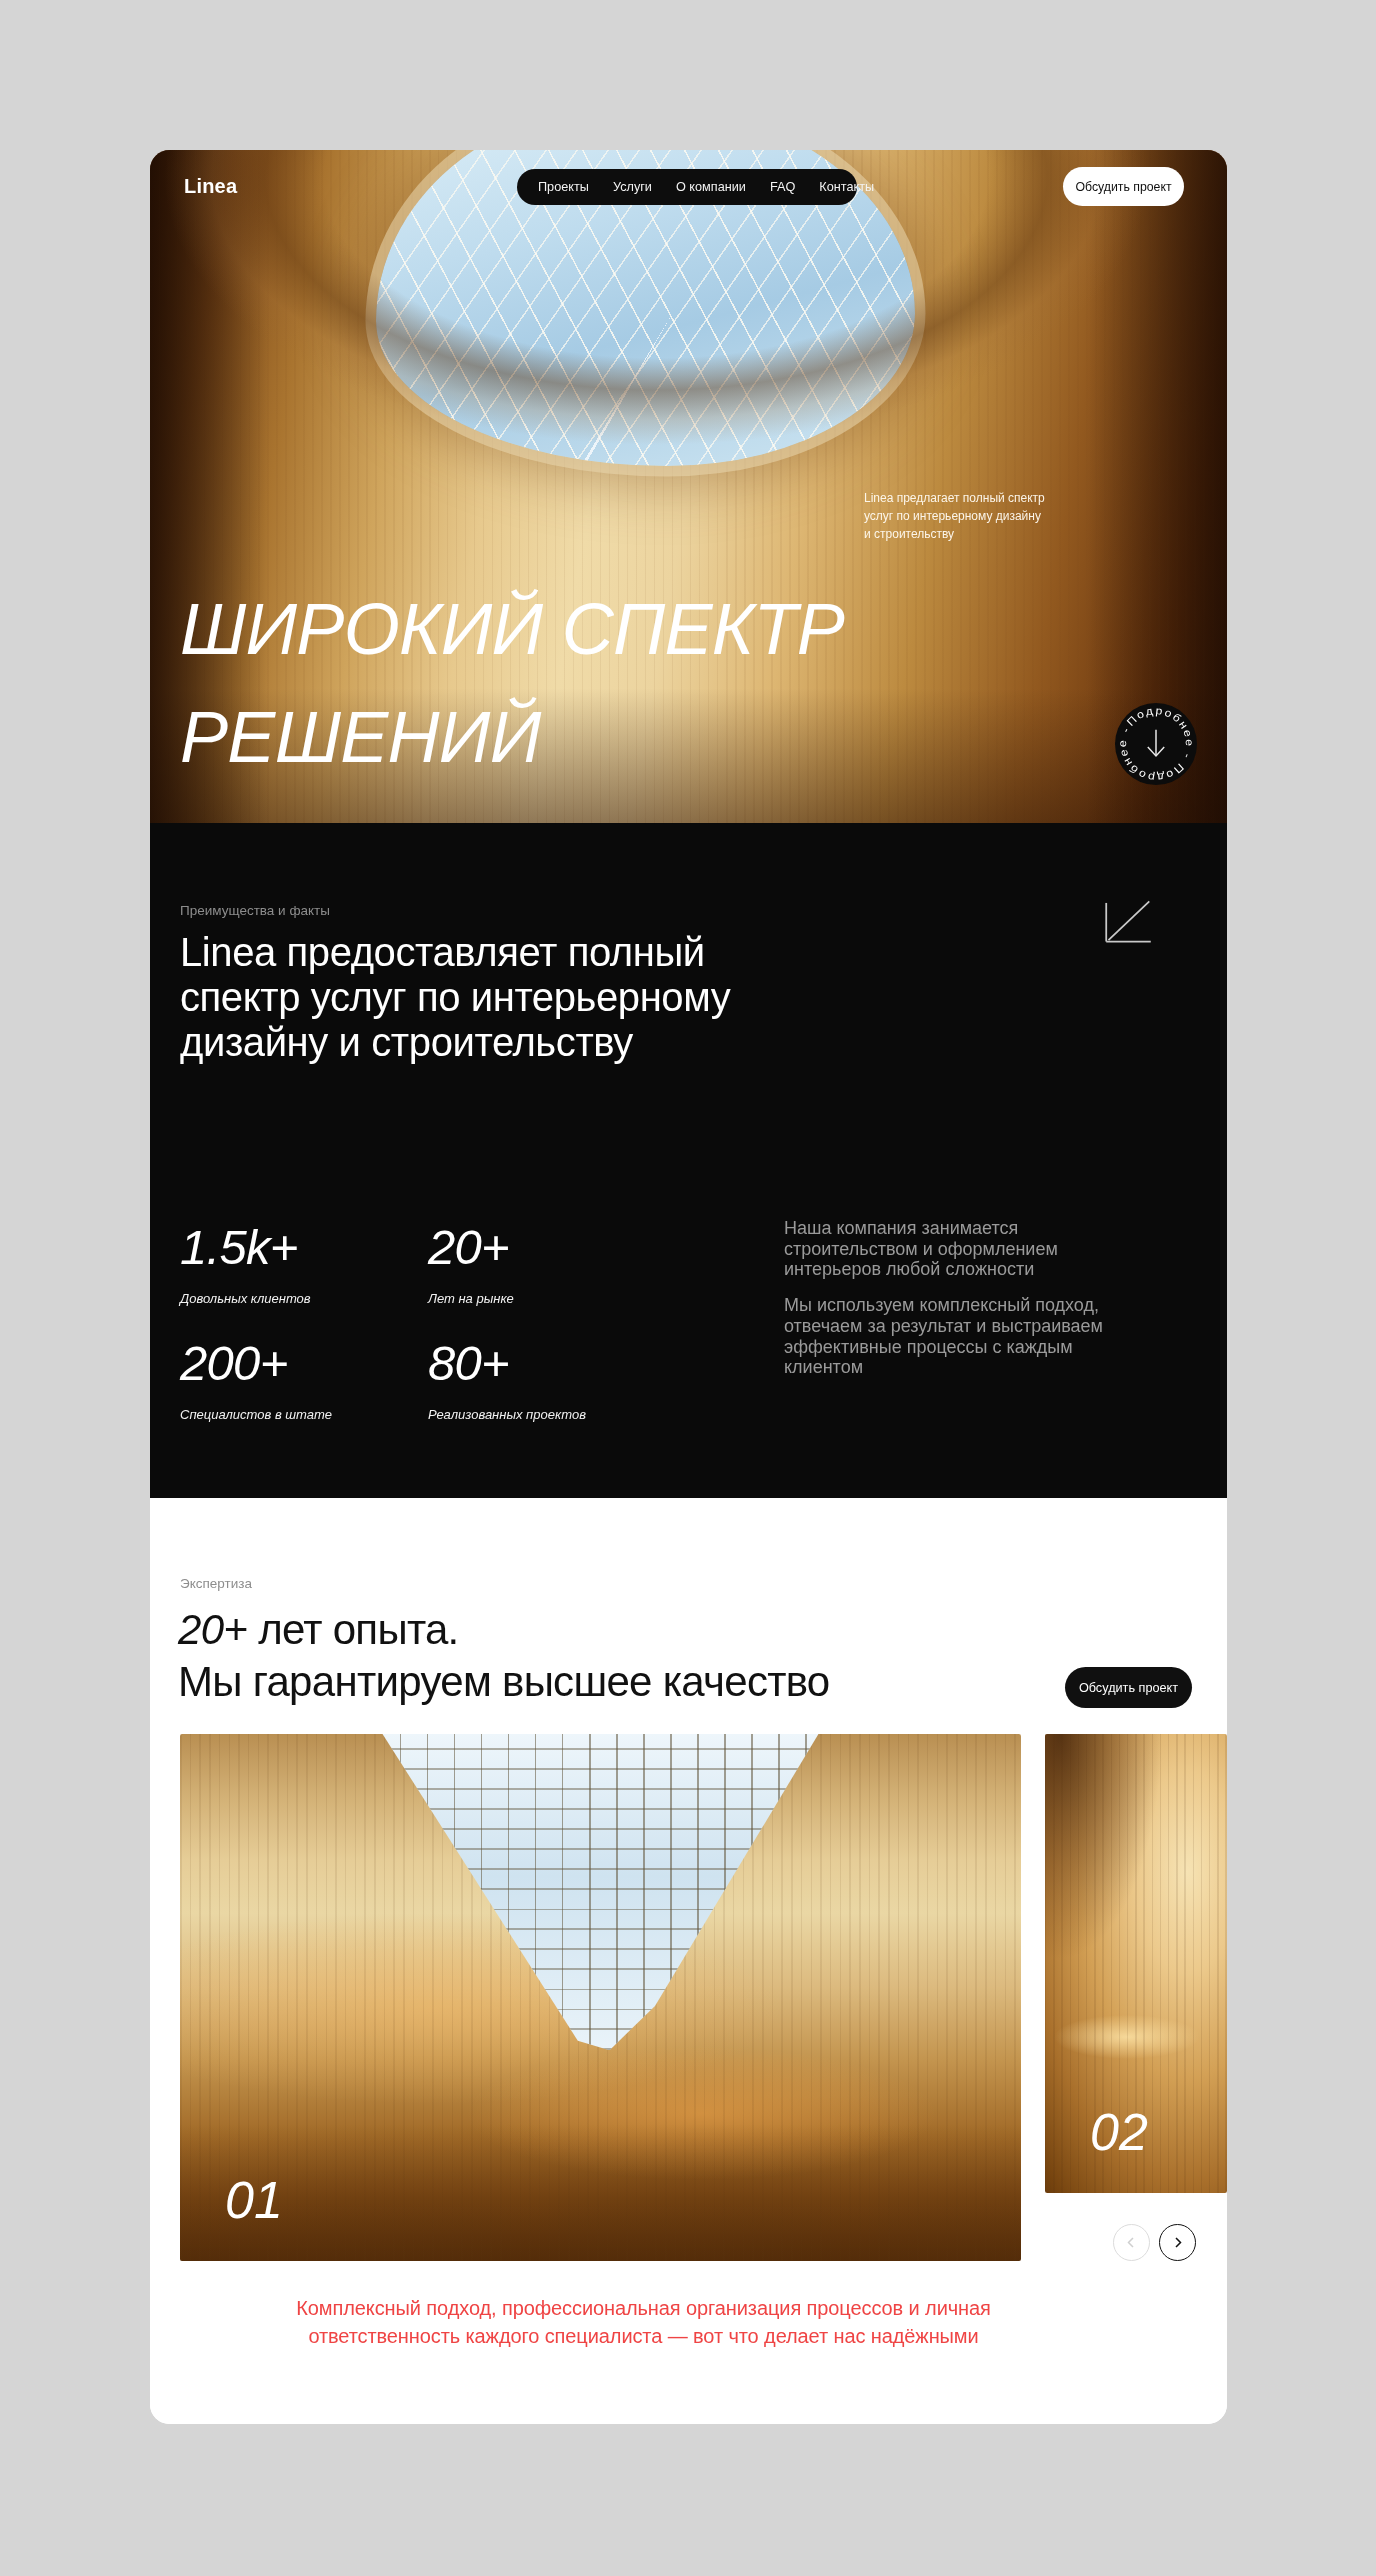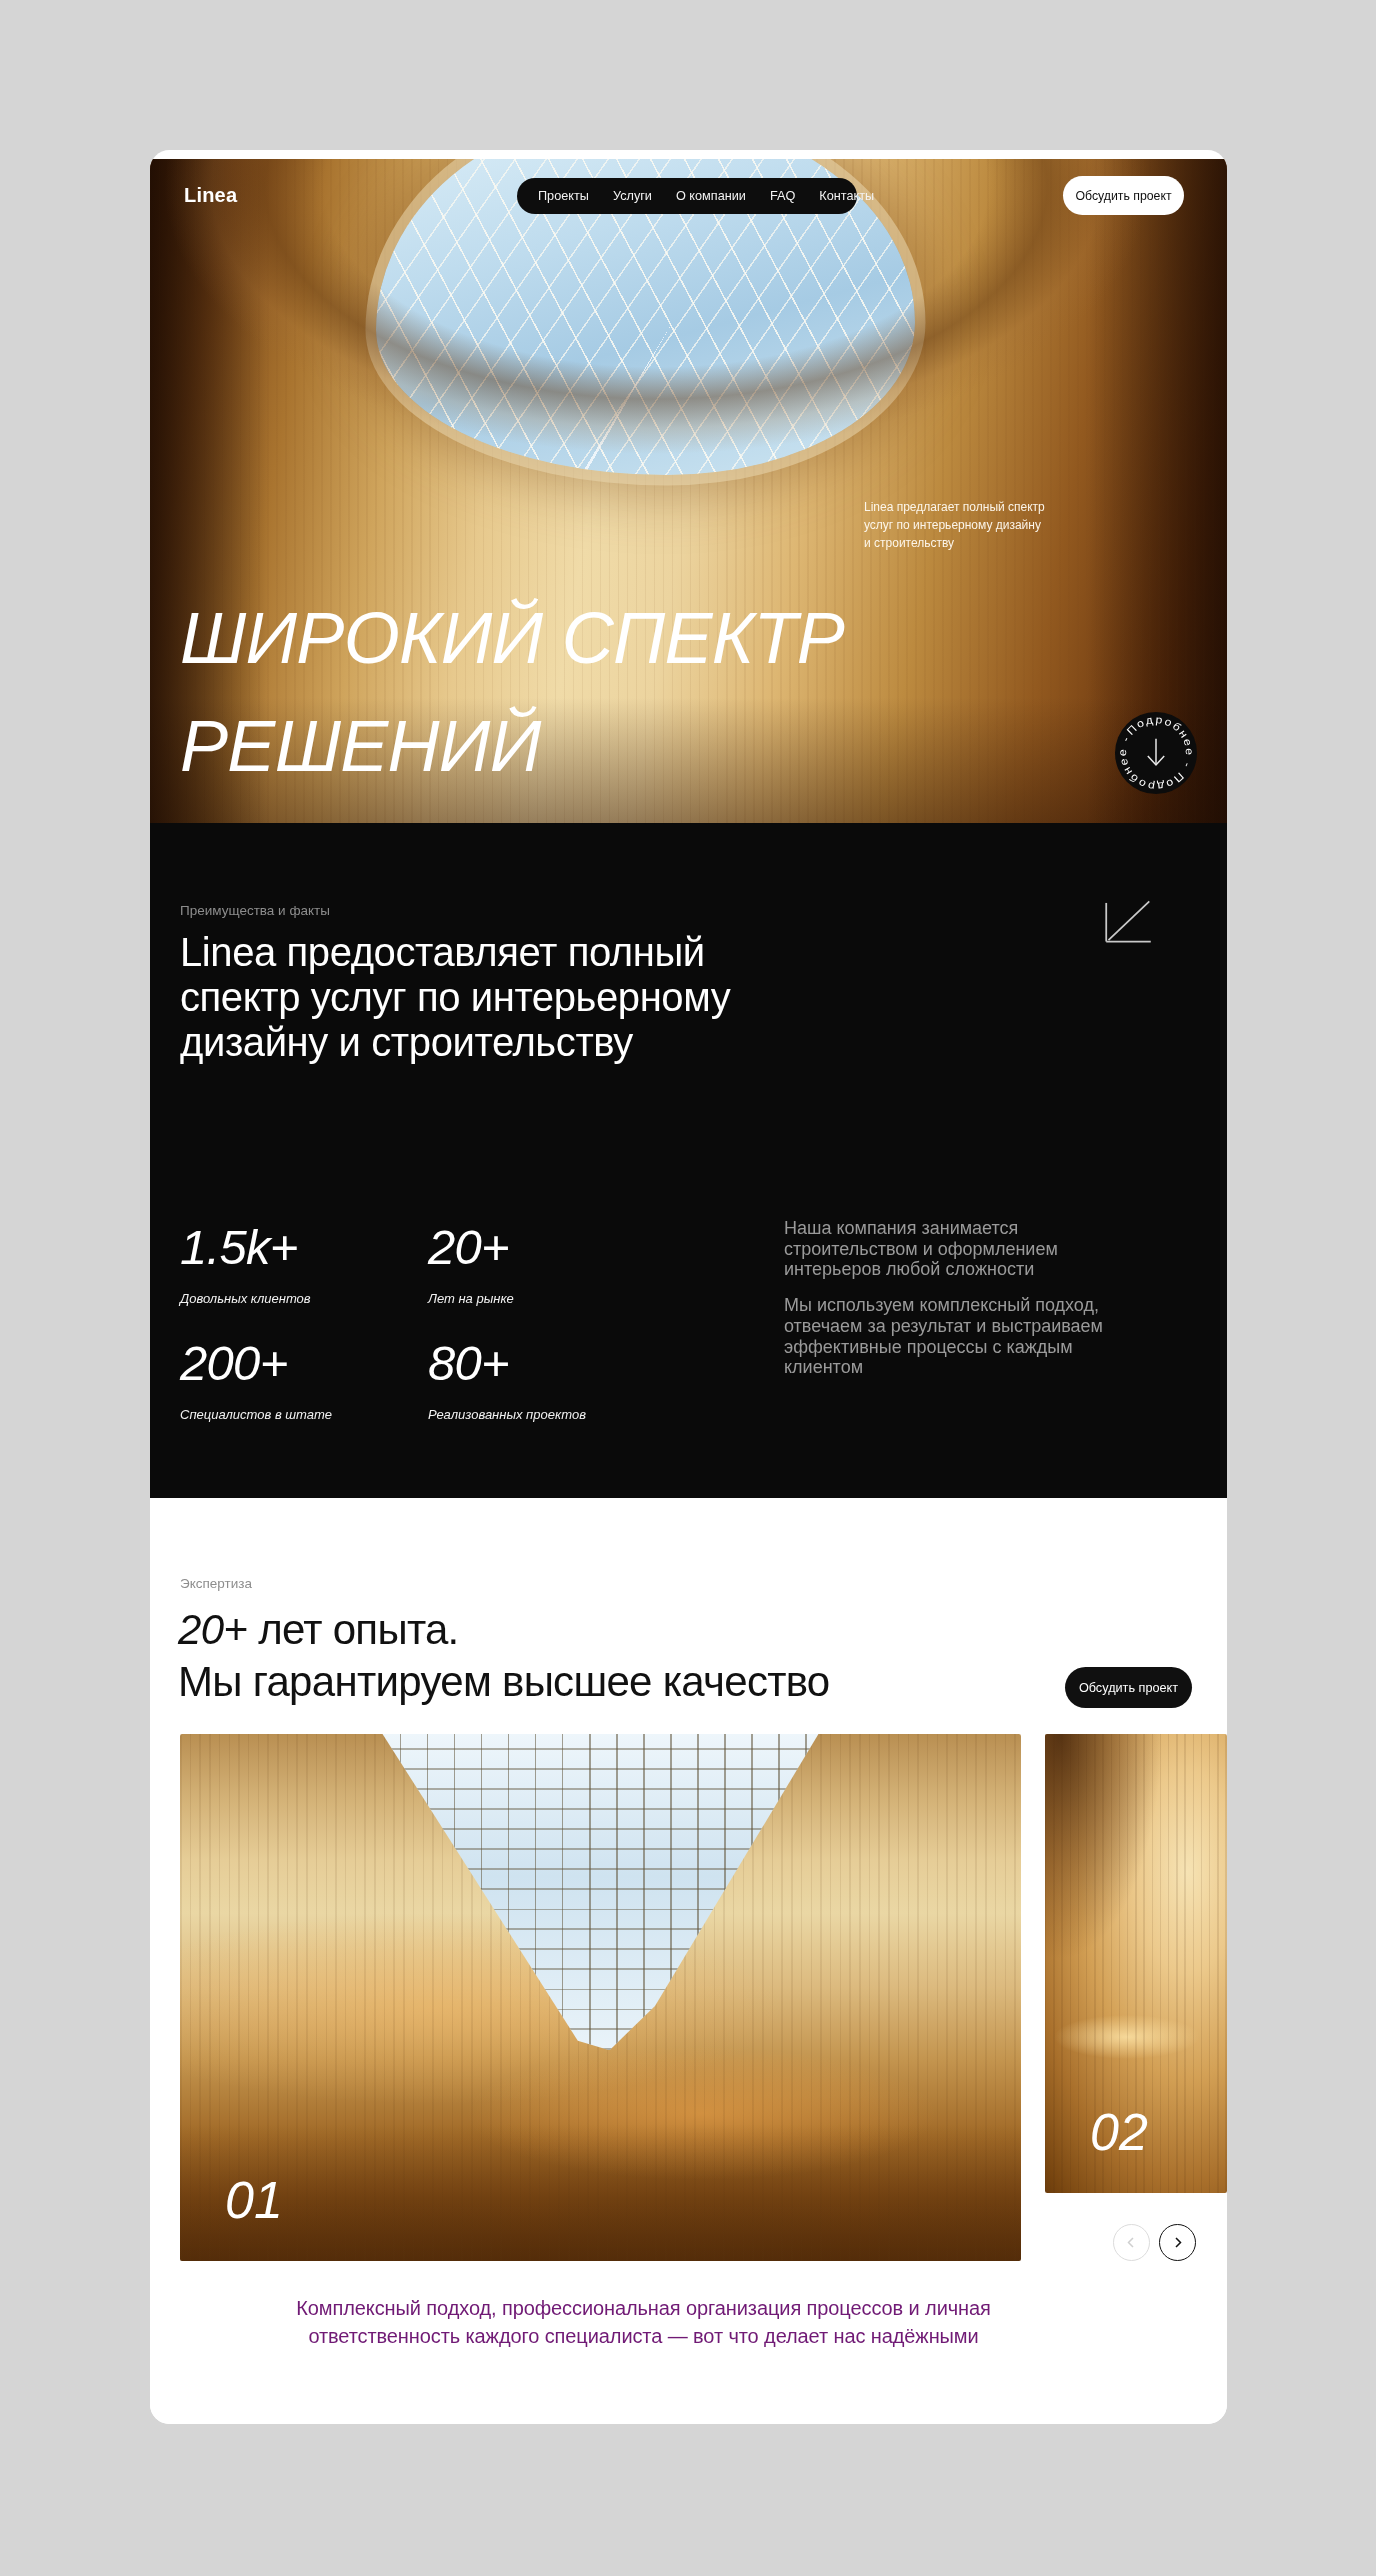--- a/index.html
+++ b/index.html
@@ -9,21 +9,21 @@
     background:#d5d5d5;
     font-family:"Liberation Sans","DejaVu Sans",sans-serif;
     position:relative;
   }
   .card {
     position:absolute; left:150px; top:150px;
     width:1077px; height:2274px;
     background:#ffffff; border-radius:19.4px; overflow:hidden;
   }
   
-  .hero { position:absolute; left:0; top:9px; width:1077px; height:673px; overflow:hidden; }
+  .hero { position:absolute; left:0; top:0; width:1077px; height:673px; overflow:hidden; }
   .hero-base { position:absolute; inset:0;
     background:
       repeating-linear-gradient(90deg, rgba(120,70,25,.08) 0 1.5px, transparent 1.5px 9px),
       linear-gradient(100deg,#4a2408 0%,#7a4617 7%,#a9742f 15%,#cfa45c 24%,#e7c98d 33%,#f0dba8 42%,#ecd49f 50%,#ddb672 60%,#bc8a3f 71%,#92591f 82%,#64300b 93%,#46200a 100%);
   }
   .hero-sky { position:absolute; left:21%; top:-7%; width:50%; height:54%;
     background:
       conic-gradient(from 210deg at 55% 58%, rgba(255,255,255,.75) 0 1deg, transparent 1deg 21deg),
       repeating-linear-gradient(62deg, rgba(252,250,242,.85) 0 1.5px, transparent 1.5px 30px),
       repeating-linear-gradient(-55deg, rgba(252,250,242,.7) 0 1.5px, transparent 1.5px 25.4px),
@@ -112,21 +112,21 @@
   .slide-1 .slide-number { bottom:35px; }
   .slide-2 .slide-number { bottom:35px; }
   .slide-caption { position:absolute; left:370px; top:451px; width:449px;
     color:#ffffff; font-size:13.5px; line-height:19px; }
   .slide-caption span { display:block; }
   .car-btn { position:absolute; top:725px; width:37px; height:37px; border-radius:50%;
     background:#ffffff; display:flex; align-items:center; justify-content:center; cursor:pointer; border:none; padding:0; }
   .car-prev { left:963px; border:1.5px solid #dcdcdc; }
   .car-next { left:1009px; border:1.9px solid #111111; }
   .exp-footer { position:absolute; left:30px; top:795px; width:927px; text-align:center;
-    color:#701a75; font-size:20px; line-height:28px; letter-spacing:-0.1px; }
+    color:#ef4444; font-size:20px; line-height:28px; letter-spacing:-0.1px; }
   .exp-footer span { display:block; }
 </style>
 </head>
 <body>
 
 <div class="card">
 
   <section class="hero">
     <div class="hero-base"></div>
     <div class="hero-sky"></div>

